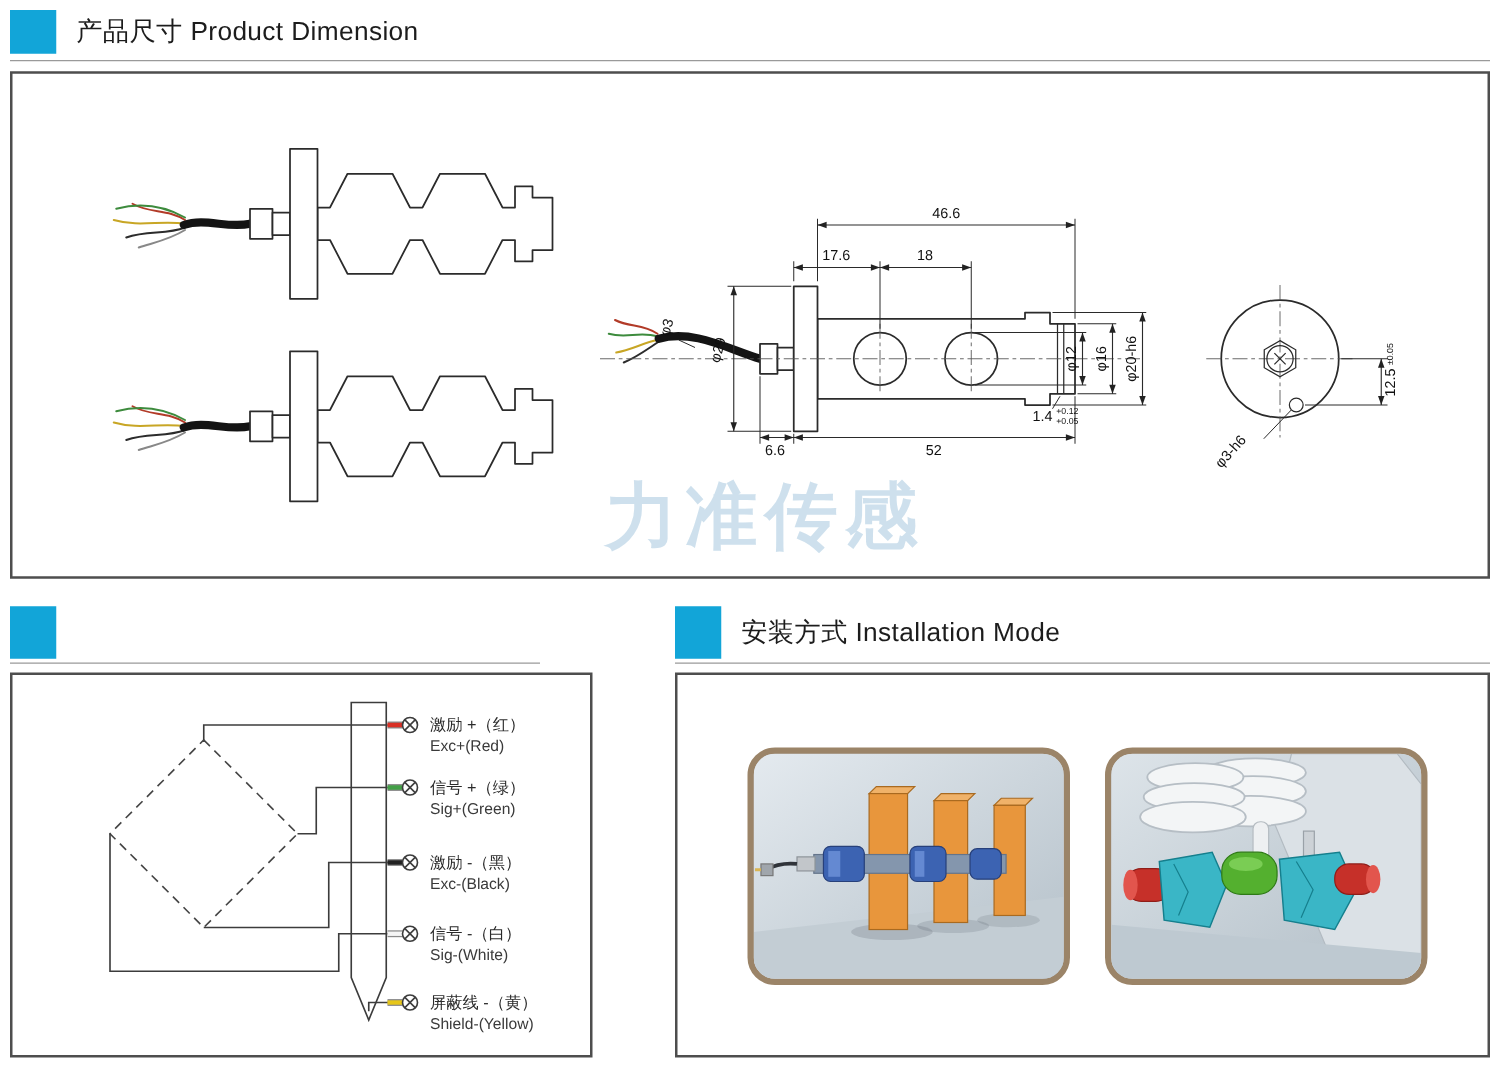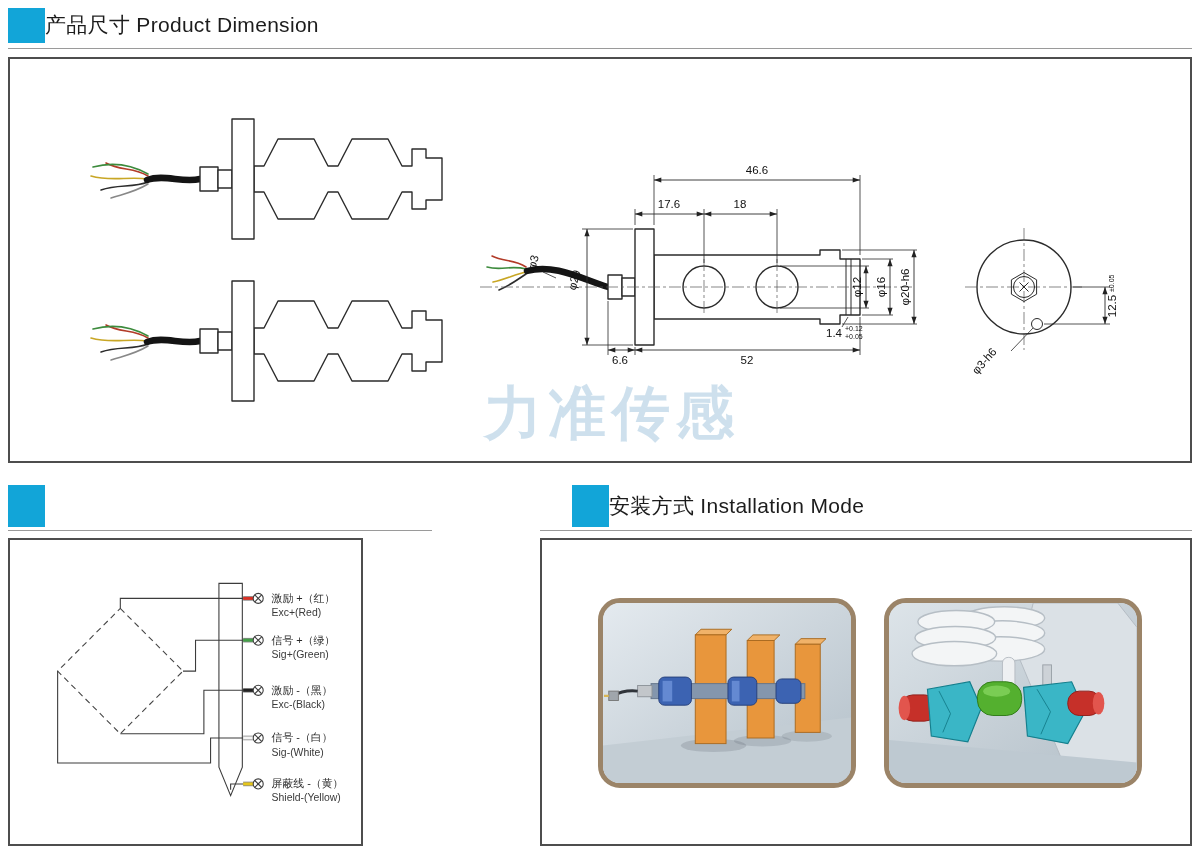--- a/index.html
+++ b/index.html
@@ -1,18 +1,18 @@
 <!DOCTYPE html>
 <html><head>
 <meta charset="utf-8">
 <style>
   * { margin:0; padding:0; box-sizing:border-box; }
   html,body { width:1200px; height:854px; background:#ffffff;
     font-family:"Liberation Sans","DejaVu Sans",sans-serif; position:relative; overflow:hidden; }
-  .sec-header { position:absolute; display:flex; align-items:center; }
+  .sec-header { position:absolute; display:flex; align-items:center; gap:16px; }
   .accent-sq { display:block; background:#12a5d8; }
   .sec-title { font-size:21px; font-weight:500; color:#1c1c1c; letter-spacing:.3px; white-space:pre; }
   .rule { position:absolute; height:1px; background:#9a9a9a; }
   .panel { position:absolute; border:2px solid #4e4e4e; background:#fff; }
   .card { position:absolute; border:5px solid #9b8468; border-radius:22px; background:#d3dae0; overflow:hidden; }
   .card svg { display:block; width:100%; height:100%; }
   svg text { font-family:"Liberation Sans","DejaVu Sans",sans-serif; }
   .out  { fill:#fff; stroke:#2b2b2b; stroke-width:1.4; stroke-linejoin:round; }
   .outn { fill:none; stroke:#2b2b2b; stroke-width:1.4; stroke-linejoin:round; }
   .thin { stroke:#2b2b2b; stroke-width:1; fill:none; }
@@ -159,27 +159,27 @@
       </g>
     </g>
   </svg>
 </div>
 
 <div class="sec-header" style="left:8px; top:484px; height:44px;">
   <span class="accent-sq" style="width: 37px; height: 42px; background-color: rgb(18, 165, 216);"></span>
 </div>
 <div class="rule" style="left:8px; top:530px; width:424px;"></div>
 
-<div class="sec-header" style="left:540px; top:484px; height:44px;margin-left:32px;">
+<div class="sec-header" style="left:540px; top:484px; height:44px;">
   <span class="accent-sq" style="width: 37px; height: 42px; background-color: rgb(18, 165, 216);"></span>
   <span class="sec-title">安装方式 Installation Mode</span>
 </div>
 <div class="rule" style="left:540px; top:530px; width:652px;"></div>
 
-<div class="panel" style="left:8px; top:538px; width:355px; height:308px;">
+<div class="panel" style="left:8px; top:538px; width:466px; height:308px;">
   <svg viewBox="0 0 420 304" width="100%" height="100%">
 
     <path d="M132,52 L207,127 L132,202 L57,127 Z" fill="none" stroke="#444" stroke-width="1.3" stroke-dasharray="7 5"></path>
 
     <path class="wd" d="M250,22 L278,22 L278,242 L264,276 L250,242 Z"></path>
 
     <path class="wd" d="M132,52 V40 H291"></path>
     <path class="wd" d="M207,127 H222 V90 H291"></path>
     <path class="wd" d="M132,202 H232 V150 H291"></path>
     <path class="wd" d="M57,127 V237 H240 V207 H291"></path>

